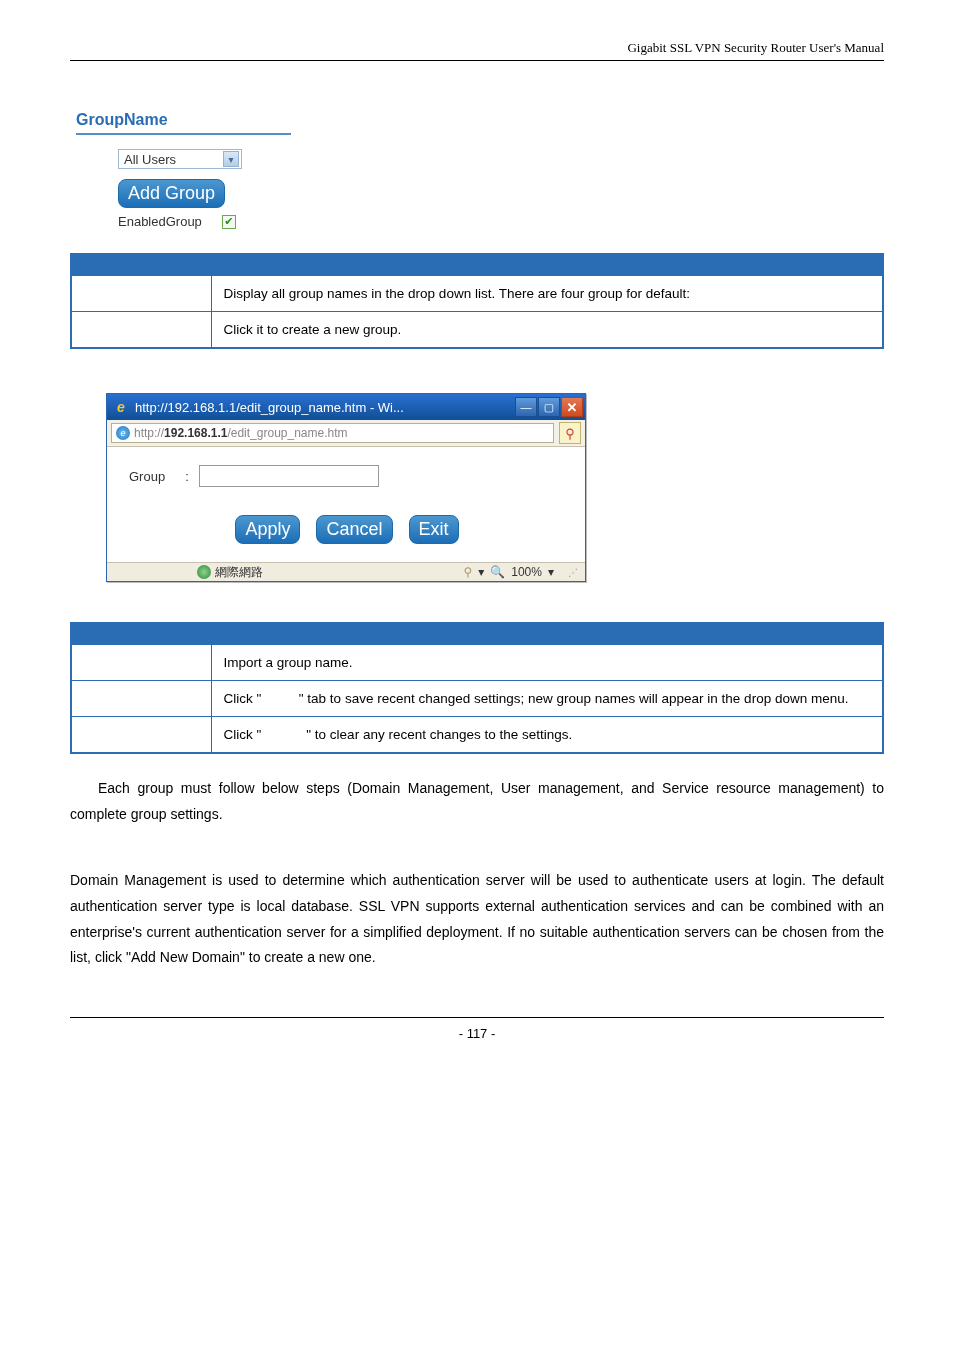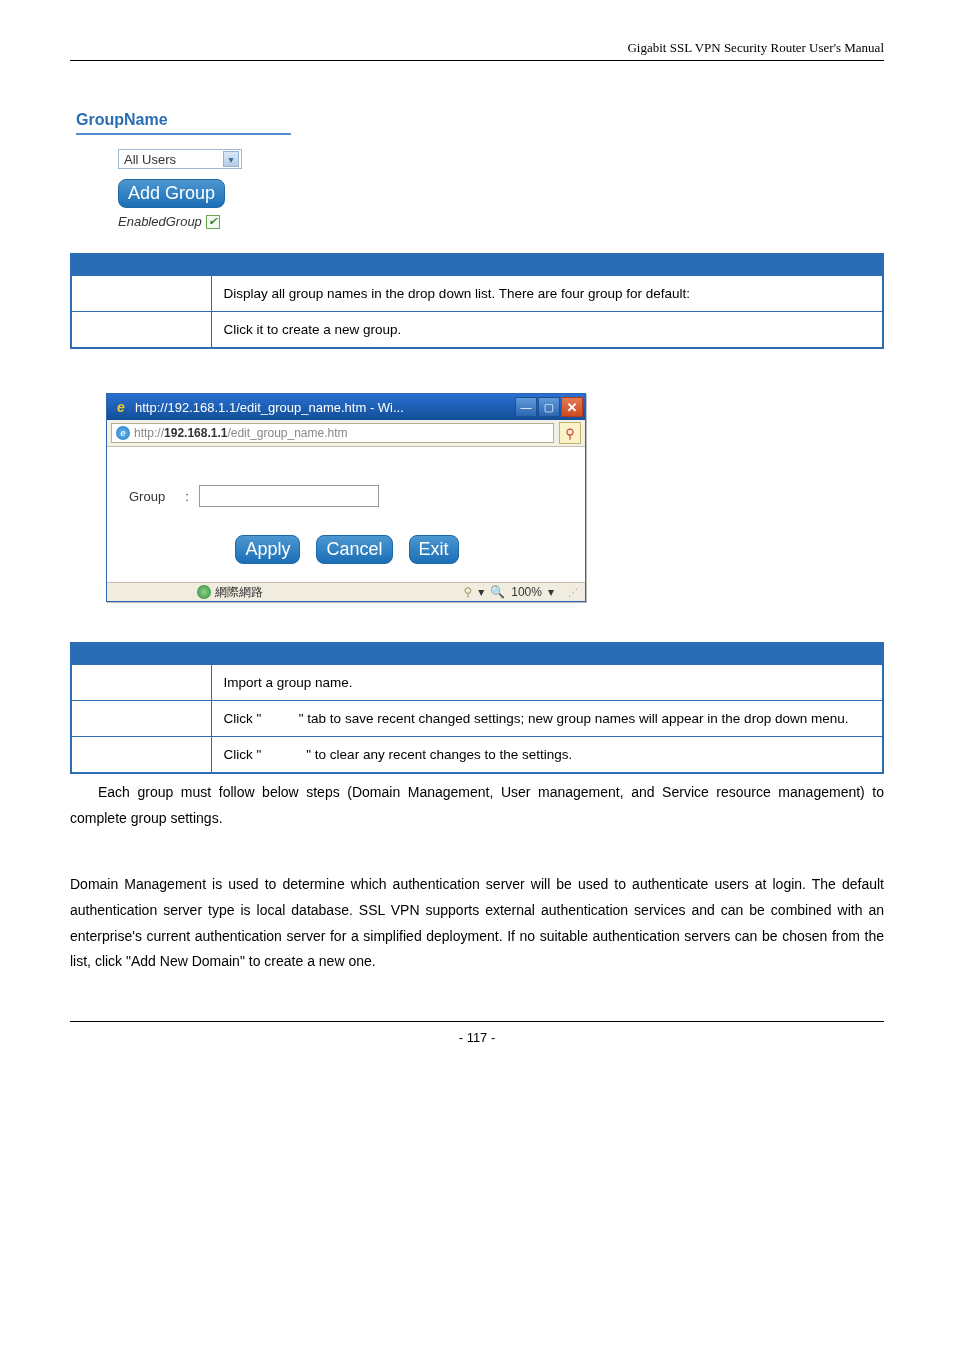--- a/index.html
+++ b/index.html
@@ -45,21 +45,21 @@
   .select-arrow {
     width:16px; height:16px; background:linear-gradient(#dbe7f4,#b8cde4);
     border:1px solid #94b3d3; display:flex; align-items:center; justify-content:center;
     color:#3b6ea5; font-size:10px;
   }
   .btn-blue {
     display:inline-block; background:linear-gradient(#4c97d0,#1b6eb6);
     color:#fff; font-size:18px; padding:3px 9px; border:1px solid #1d6aa9;
     border-radius:8px;
   }
-  .enabled-line { margin-top:6px; font-size:13px; color:#333; display:flex; align-items:center; gap:4px;font-style:italic; }
+  .enabled-line { margin-top:6px; font-size:13px; color:#333; display:flex; align-items:center; gap:20px; }
   .checkbox {
     width:14px; height:14px; border:1px solid #6aa84f; background:#f3f9f1;
     display:inline-flex; align-items:center; justify-content:center; color:#2e8b1e; font-size:11px;
   }
   table.doc-table {
     border-collapse: collapse; width: 100%; margin-top: 24px;
     border: 2px solid #2a6db4; font-size: 13.5px;
   }
   table.doc-table td {
     border: 1px solid #2a6db4; padding: 10px 12px;
@@ -98,38 +98,38 @@
     display:flex; align-items:center; gap:4px;
   }
   .url-input .ie-sm {
     width:14px; height:14px; display:inline-flex; align-items:center; justify-content:center;
     background:radial-gradient(#6dbbf0,#1e78c6); border-radius:50%; color:#fff; font-size:9px; font-style:italic;
   }
   .pin-icon {
     width:22px; height:22px; border:1px solid #c0b36b; background:#faf2c9;
     display:flex; align-items:center; justify-content:center; color:#c43; font-size:13px;
   }
-  .popup-body { background:#fff; padding:38px 20px 18px 22px; }
+  .popup-body { background:#fff; padding:18px 20px 18px 22px; }
   .popup-row { display:flex; align-items:center; gap:60px; font-size:13px; color:#333; }
   .popup-input { width:180px; height:22px; border:1px solid #999; }
   .popup-btns { margin-top:28px; display:flex; justify-content:center; gap:16px; }
   .popup-status {
     background:#f0ece0; border-top:1px solid #c6c0ad; display:flex; align-items:center;
     justify-content:flex-end; padding:2px 10px 2px 4px; font-size:12px; color:#333; position:relative;
   }
   .status-left { position:absolute; left:90px; display:flex; align-items:center; gap:4px; }
   .globe { width:14px; height:14px; background:radial-gradient(#8fd28a,#2a8a3a); border-radius:50%; }
   .zoom-sec { display:flex; align-items:center; gap:6px; margin-left:30px; }
   .lock-icon { font-size:12px; color:#a89a60; }
   .mag { color:#3b7dbd; }
   .dot { color:#333; }
   .resize { margin-left:8px; color:#999; font-size:10px; letter-spacing:-3px; }
 
   .para {
-    font-size: 14px; line-height: 1.85; text-align: justify; margin-top: 6px;
+    font-size: 14px; line-height: 1.85; text-align: justify; margin-top: 22px;
   }
   .indent { text-indent: 28px; }
 
   .footer-hr { border:none; border-top:1.5px solid #000; margin-top:46px; }
   .footer-num { text-align:center; font-size:13px; margin-top:6px; }
 </style>
 </head>
 <body>
 
 <div class="page">

